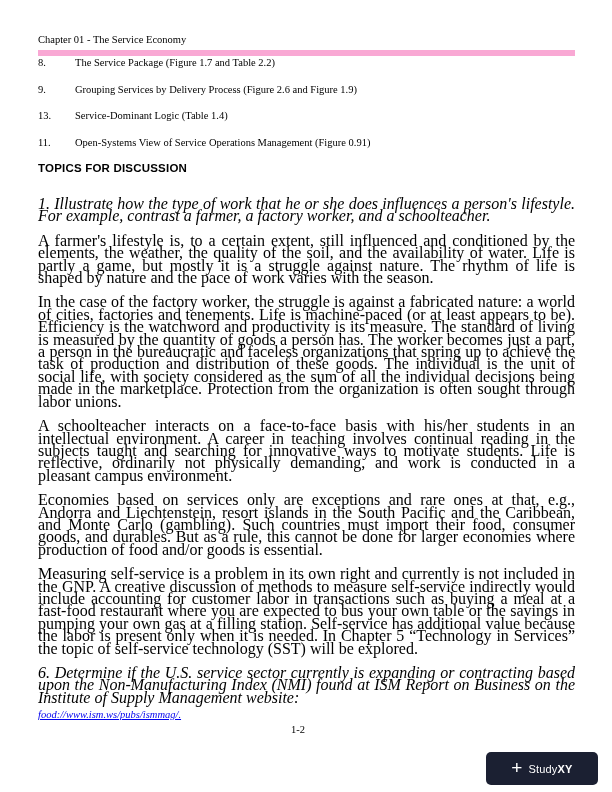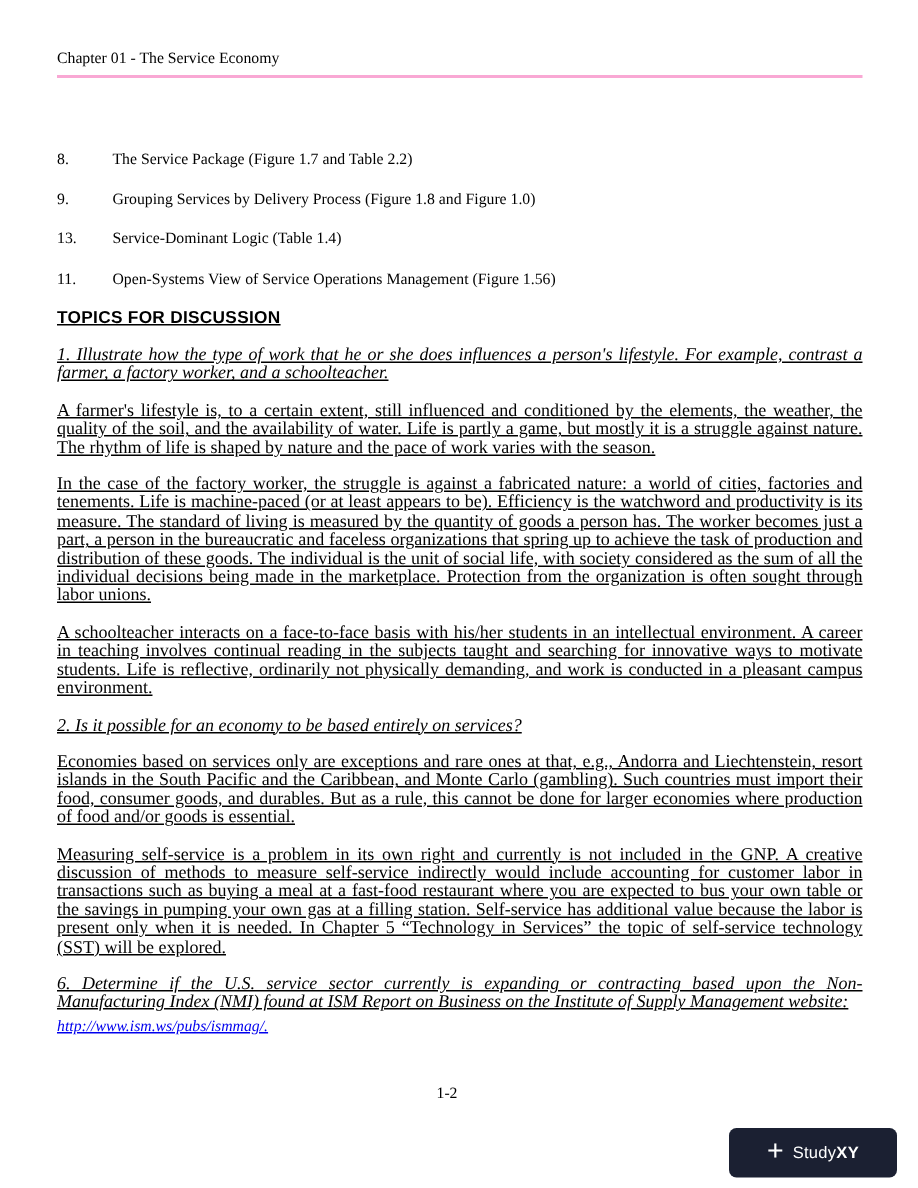--- a/index.html
+++ b/index.html
@@ -14,46 +14,43 @@
   }
   .page {
     position: absolute;
     inset: 0;
     padding: 33px 37px 0 38px;
   }
   .doc-header {
     font-size: 10.5px;
     line-height: 13px;
     padding-bottom: 4px;
-    border-bottom: 2px solid #f9a8d4;
-    margin-bottom: 48px;
+    border-bottom: 6px solid #f9a8d4;
   }
   .toc { margin-bottom: 12px; }
   .toc-row {
     display: flex;
     font-size: 10.5px;
     line-height: 13px;
     margin-bottom: 13.5px;
   }
   .toc-num { width: 37px; flex: none; }
   .toc-text { flex: 1; }
   .section-heading {
     font-family: "Liberation Sans", "DejaVu Sans", sans-serif;
     font-size: 11.5px;
     font-weight: bold;
-    text-decoration: underline;
     letter-spacing: 0.2px;
-    margin-bottom: 12px;
+    margin-bottom: 24px;
   }
   p {
-    font-size: 12px;
+    font-size: 16px;
     line-height: 12.4px;
     text-align: justify;
     margin-bottom: 12px;
-    text-decoration: underline;
   }
   p.question { font-style: italic; }
   .doc-link {
     display: inline-block;
     font-size: 10.5px;
     line-height: 12.4px;
     font-style: italic;
     color: var(--link-color, #0000ee);
     text-decoration: underline;
     cursor: pointer;
@@ -98,46 +95,45 @@
     <span>Chapter 01 - The Service Economy</span>
   </div>
 
   <div class="toc">
     <div class="toc-row">
       <span class="toc-num">8.</span>
       <span class="toc-text">The Service Package (Figure 1.7 and Table 2.2)</span>
     </div>
     <div class="toc-row">
       <span class="toc-num">9.</span>
-      <span class="toc-text">Grouping Services by Delivery Process (Figure 1.8 and Figure 1.0)</span>
+      <span class="toc-text">Grouping Services by Delivery Process (Figure 2.6 and Figure 1.9)</span>
     </div>
     <div class="toc-row">
       <span class="toc-num">13.</span>
       <span class="toc-text">Service-Dominant Logic (Table 1.4)</span>
     </div>
     <div class="toc-row">
       <span class="toc-num">11.</span>
-      <span class="toc-text">Open-Systems View of Service Operations Management (Figure 1.56)</span>
+      <span class="toc-text">Open-Systems View of Service Operations Management (Figure 0.91)</span>
     </div>
   </div>
 
   <h2 class="section-heading">TOPICS FOR DISCUSSION</h2>
 
   <p class="question">1. Illustrate how the type of work that he or she does influences a person's lifestyle.  For example, contrast a farmer, a factory worker, and a schoolteacher.</p>
   <p>A farmer's lifestyle is, to a certain extent, still influenced and conditioned by the elements, the weather, the quality of the soil, and the availability of water. Life is partly a game, but mostly it is a struggle against nature. The rhythm of life is shaped by nature and the pace of work varies with the season.</p>
   <p>In the case of the factory worker, the struggle is against a fabricated nature: a world of cities, factories and tenements. Life is machine-paced (or at least appears to be).  Efficiency is the watchword and productivity is its measure. The standard of living is measured by the quantity of goods a person has. The worker becomes just a part, a person in the bureaucratic and faceless organizations that spring up to achieve the task of production and distribution of these goods.  The individual is the unit of social life, with society considered as the sum of all the individual decisions being made in the marketplace. Protection from the organization is often sought through labor unions.</p>
   <p>A schoolteacher interacts on a face-to-face basis with his/her students in an intellectual environment.  A career in teaching involves continual reading in the subjects taught and searching for innovative ways to motivate students.  Life is reflective, ordinarily not physically demanding, and work is conducted in a pleasant campus environment.</p>
 
-  <p class="question">2. Is it possible for an economy to be based entirely on services?</p>
   <p>Economies based on services only are exceptions and rare ones at that, e.g., Andorra and Liechtenstein, resort islands in the South Pacific and the Caribbean, and Monte Carlo (gambling).  Such countries must import their food, consumer goods, and durables.  But as a rule, this cannot be done for larger economies where production of food and/or goods is essential.</p>
 
   <p>Measuring self-service is a problem in its own right and currently is not included in the GNP.  A creative discussion of methods to measure self-service indirectly would include accounting for customer labor in transactions such as buying a meal at a fast-food restaurant where you are expected to bus your own table or the savings in pumping your own gas at a filling station.  Self-service has additional value because the labor is present only when it is needed.   In Chapter 5 “Technology in Services” the topic of self-service technology (SST) will be explored.</p>
 
   <p class="question" style="margin-bottom:0;">6. Determine if the U.S. service sector currently is expanding or contracting based upon the Non-Manufacturing Index (NMI) found at ISM Report on Business on the Institute of Supply Management website:</p>
-  <a class="doc-link" href="#">http://www.ism.ws/pubs/ismmag/.</a>
+  <a class="doc-link" href="#">food://www.ism.ws/pubs/ismmag/.</a>
 
 </div>
 
 <div class="footer-num">1-2</div>
 
 <div class="brand-badge">
   <span class="plus">+</span>
   <span class="brand-text"><span>Study</span><b>XY</b></span>
 </div>
 

